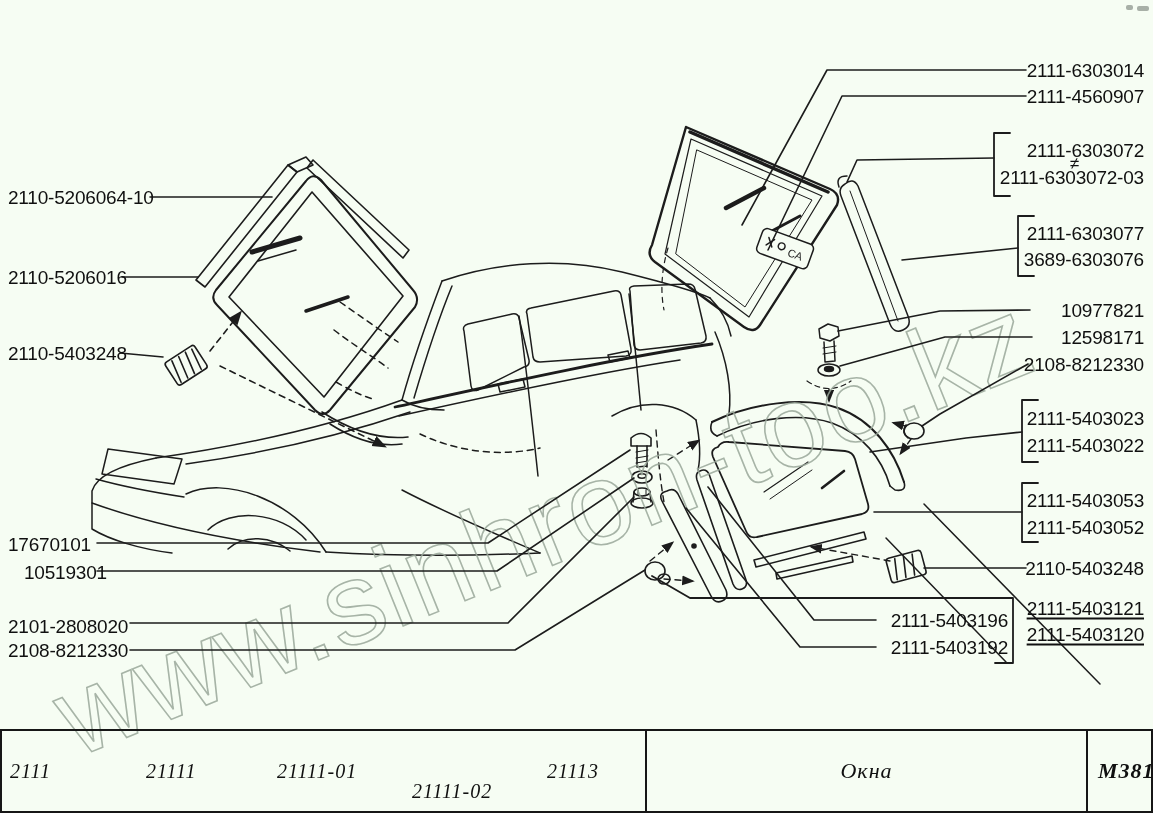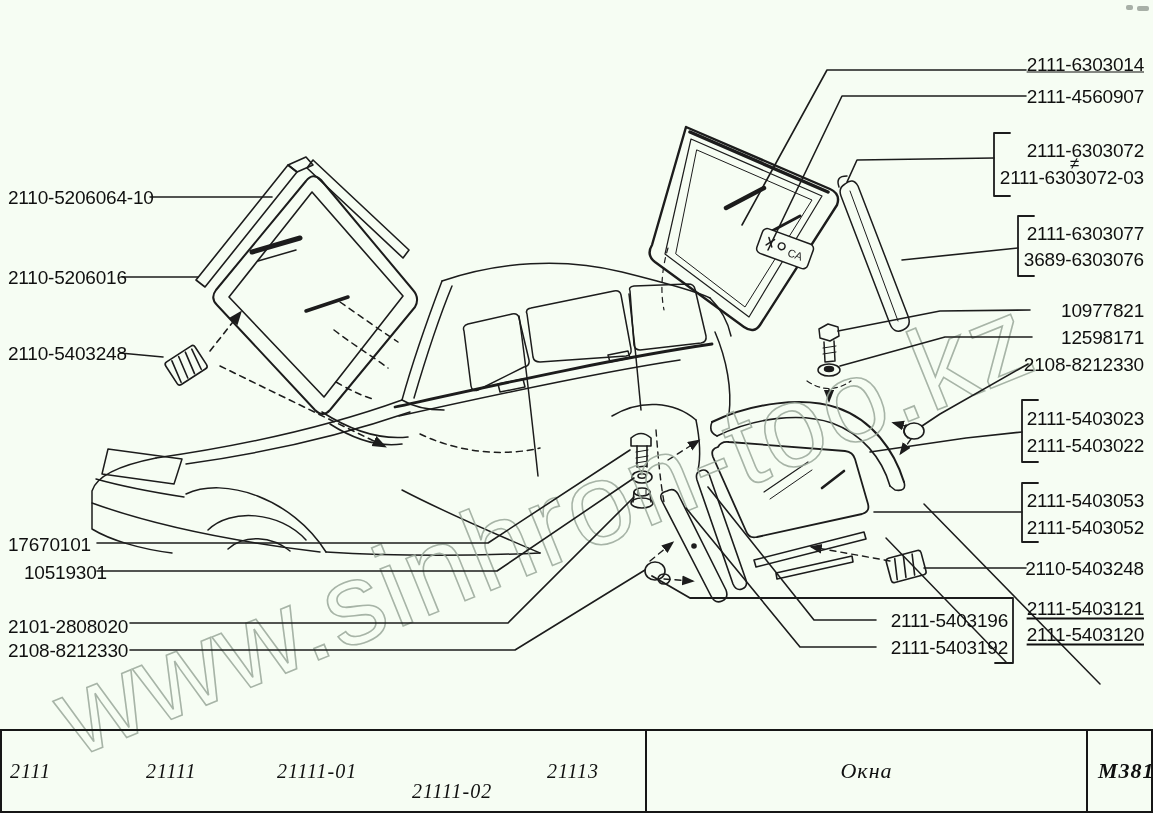--- a/index.html
+++ b/index.html
@@ -256,21 +256,21 @@
   <div class="scanmark" style="left:1137px; top:6px; width:12px; height:5px;"></div>
 
   <div class="lbl" style="left:8px; top:197px;">2110-5206064-10</div>
   <div class="lbl" style="left:8px; top:277px;">2110-5206016</div>
   <div class="lbl" style="left:8px; top:353px;">2110-5403248</div>
   <div class="lbl" style="left:8px; top:544px;">17670101</div>
   <div class="lbl" style="left:24px; top:572px;">10519301</div>
   <div class="lbl" style="left:8px; top:626px;">2101-2808020</div>
   <div class="lbl" style="left:8px; top:650px;">2108-8212330</div>
 
-  <div class="lbl r" style="top:64px;text-decoration:underline;">2111-6303014</div>
+  <div class="lbl r" style="top:70px;">2111-6303014</div>
   <div class="lbl r" style="top:96px;">2111-4560907</div>
   <div class="lbl r" style="top:150px;text-align:center;">2111-6303072</div>
   <div class="lbl neq" style="top:163px;">≠</div>
   <div class="lbl r" style="top:177px;">2111-6303072-03</div>
   <div class="lbl r" style="top:233px;">2111-6303077</div>
   <div class="lbl r" style="top:259px;">3689-6303076</div>
   <div class="lbl r" style="top:310px;">10977821</div>
   <div class="lbl r" style="top:337px;">12598171</div>
   <div class="lbl r" style="top:364px;">2108-8212330</div>
   <div class="lbl r" style="top:418px;">2111-5403023</div>

